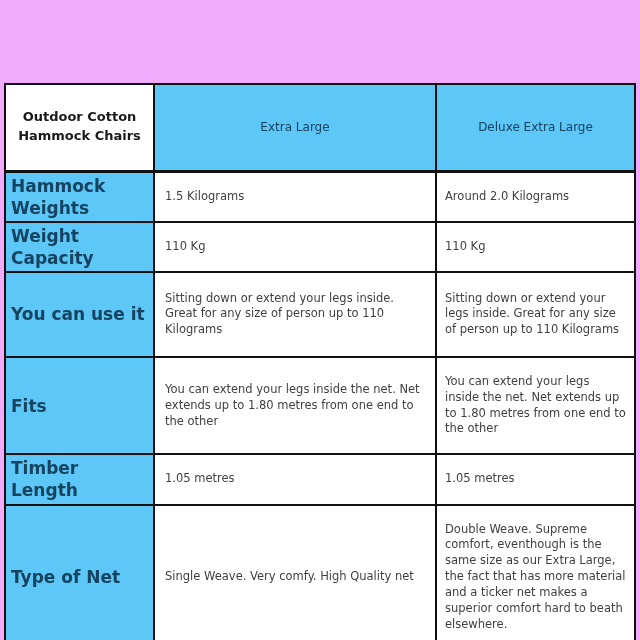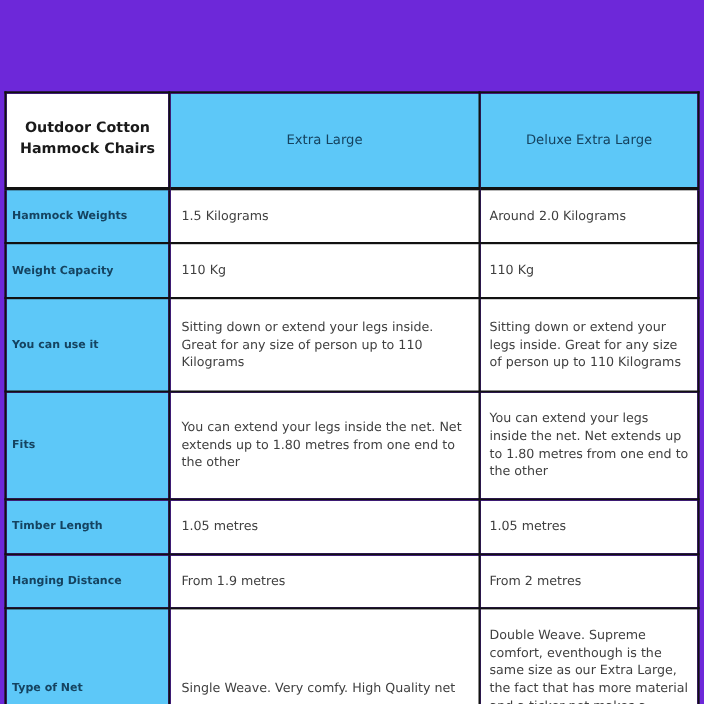--- a/index.html
+++ b/index.html
@@ -1,21 +1,21 @@
 <!DOCTYPE html>
 <html><head>
 <meta charset="utf-8">
 <style>
   * { margin: 0; padding: 0; box-sizing: border-box; }
   html, body {
     width: 640px; height: 640px;
     background: #ffffff;
     font-family: "DejaVu Sans", "Liberation Sans", sans-serif;
   }
-  .page { position: relative; width: 640px; height: 640px; background: #6d28d9; overflow: hidden; }
+  .page { position: relative; width: 640px; height: 640px; background: #f0abfc; overflow: hidden; }
 
   table.compare {
     position: absolute;
     left: 4px; top: 83px;
     width: 630px;
     border-collapse: collapse;
     table-layout: fixed;
   }
   table.compare col.c1 { width: 149px; }
   table.compare col.c2 { width: 282px; }
@@ -42,21 +42,21 @@
     background: #5dc8f8;
     color: #154360;
     font-size: 12px;
     font-weight: normal;
     text-align: center;
     padding: 0 6px;
   }
   td.rowlabel {
     background: #5dc8f8;
     color: #154360;
-    font-size: 10px;
+    font-size: 17px;
     font-weight: bold;
     text-align: left;
     padding: 2px 4px 2px 5px;
     line-height: 1.3;
   }
   td.val {
     background: #ffffff;
     color: #3f3f3f;
     font-size: 11.5px;
     text-align: left;
@@ -108,25 +108,20 @@
       <td class="val narrow">You can extend your legs inside the net. Net extends up to 1.80 metres from one end to the other</td>
     </tr>
 
     <tr style="height:35px">
       <td class="rowlabel">Timber Length</td>
       <td class="val">1.05 metres</td>
       <td class="val narrow">1.05 metres</td>
     </tr>
 
 
-    <tr style="height:30px">
-      <td class="rowlabel">Hanging Distance</td>
-      <td class="val">From 1.9 metres</td>
-      <td class="val narrow">From 2 metres</td>
-    </tr>
 
     <tr style="height:85px">
       <td class="rowlabel">Type of Net</td>
       <td class="val">Single Weave. Very comfy. High Quality net</td>
       <td class="val narrow">Double Weave. Supreme comfort, eventhough is the same size as our Extra Large, the fact that has more material and a ticker net makes a superior comfort hard to beath elsewhere.</td>
     </tr>
   </tbody>
     </table>
 </div>
 

